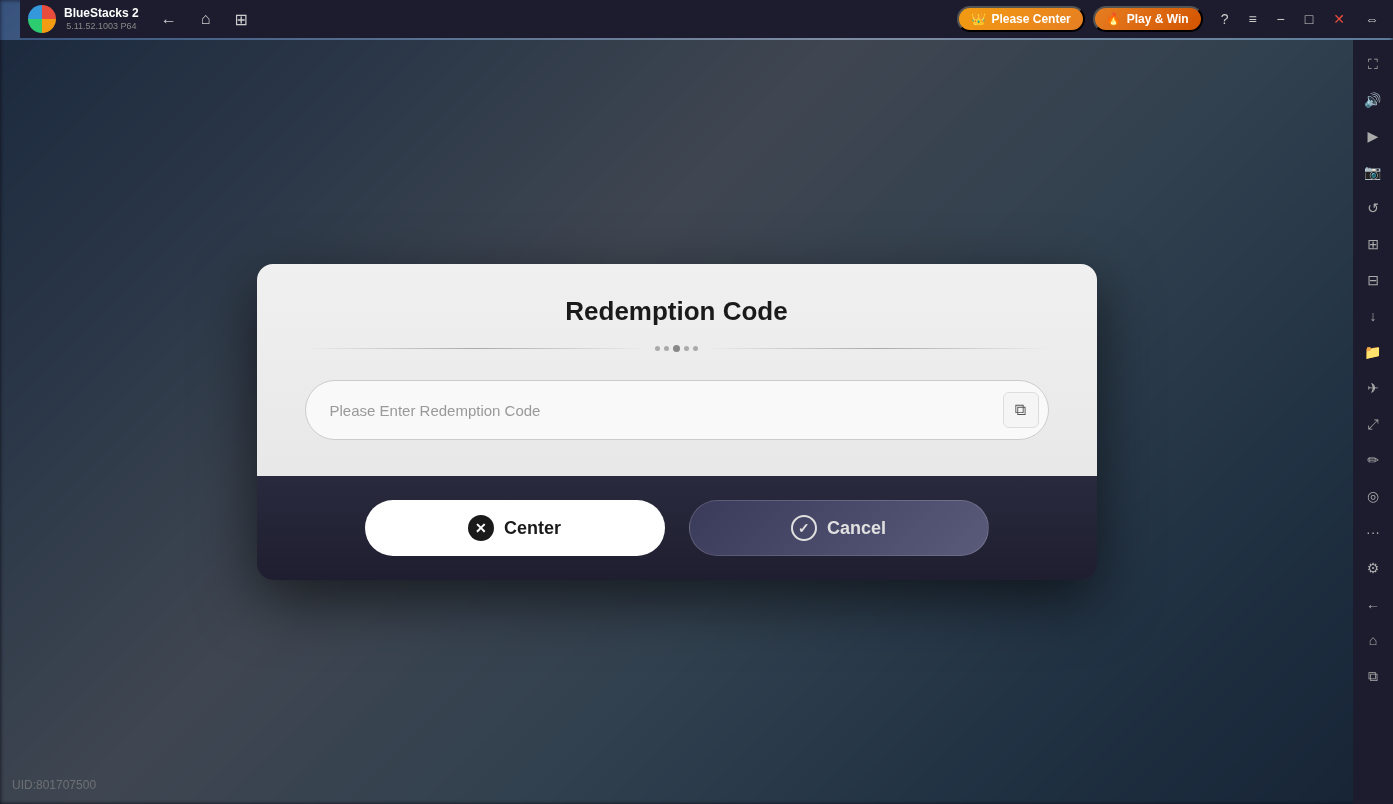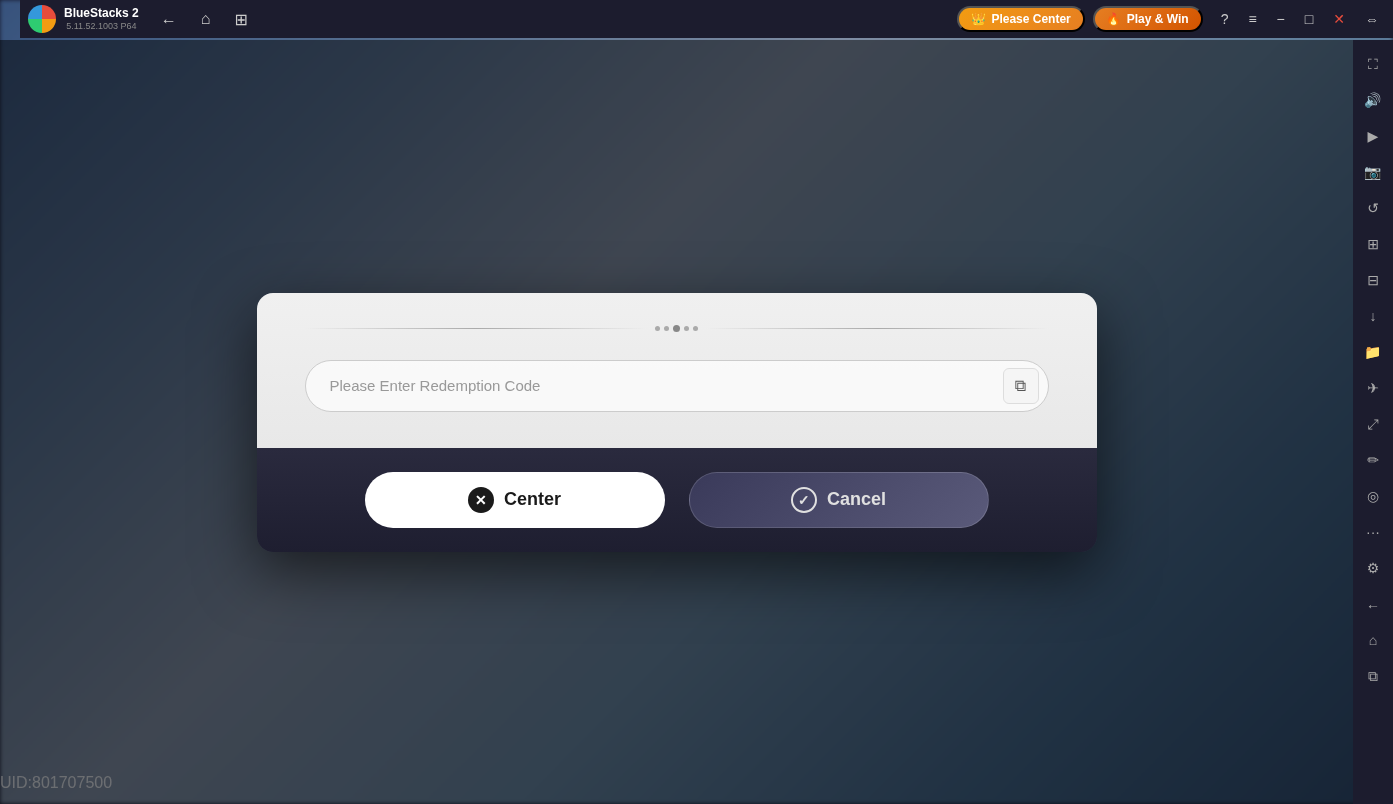--- a/index.html
+++ b/index.html
@@ -155,23 +155,23 @@
       color: #aaa;
       font-size: 14px;
       border-radius: 4px;
       cursor: pointer;
     }
 
     
     .uid-label {
       position: absolute;
       bottom: 12px;
-      left: 0;
+      left: 12px;
       color: rgba(255,255,255,0.7);
-      font-size: 16px;
+      font-size: 12px;
       z-index: 100;
       margin-top: 40px;
     }
 
     
     .modal-overlay {
       position: absolute;
       top: 40px;
       left: 0;
       right: 40px;
@@ -235,21 +235,21 @@
       height: 7px;
       background: #888;
     }
 
     .input-container {
       position: relative;
     }
 
     .redemption-input {
       width: 100%;
-      height: 52px;
+      height: 60px;
       border: 1.5px solid #ccc;
       border-radius: 30px;
       padding: 0 52px 0 24px;
       font-size: 15px;
       color: #666;
       background: rgba(255,255,255,0.7);
       outline: none;
     }
 
     .redemption-input::placeholder {
@@ -398,20 +398,21 @@
   <div class="sidebar-icon">⌂</div>
   <div class="sidebar-icon">⧉</div>
 </div>
 
 <div class="uid-label">UID:801707500</div>
 
 <div class="modal-overlay">
   <div class="modal">
 
     <div class="modal-top">
+      <h2 class="modal-title">Redemption Code</h2>
       <div class="modal-divider">
         <div class="modal-divider-line"></div>
         <div class="modal-divider-dots">
           <div class="modal-divider-dot"></div>
           <div class="modal-divider-dot"></div>
           <div class="modal-divider-dot center"></div>
           <div class="modal-divider-dot"></div>
           <div class="modal-divider-dot"></div>
         </div>
         <div class="modal-divider-line"></div>

